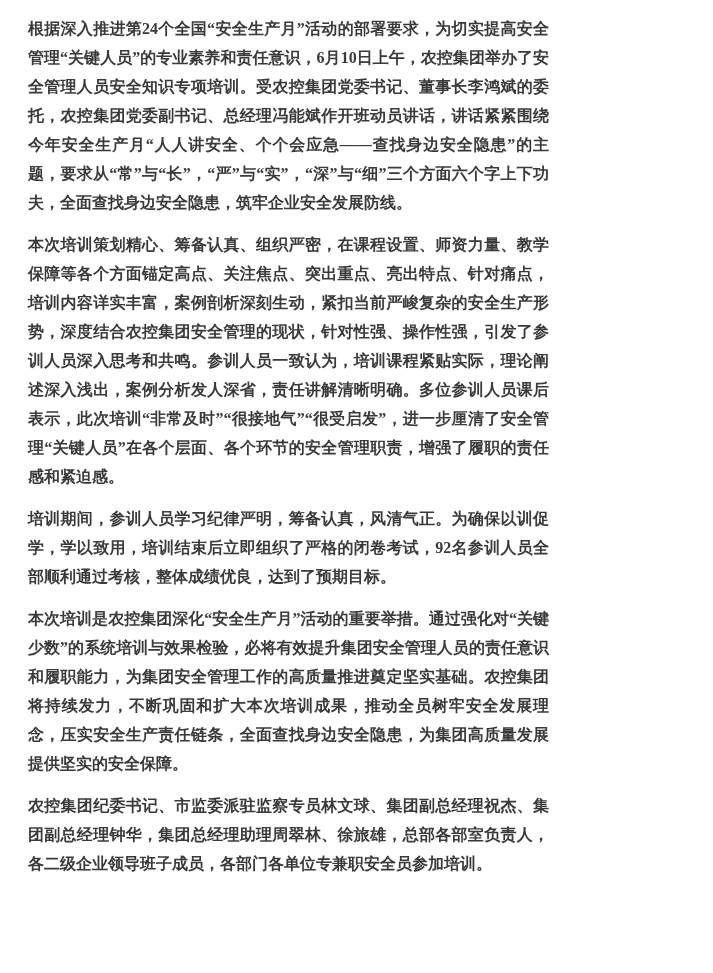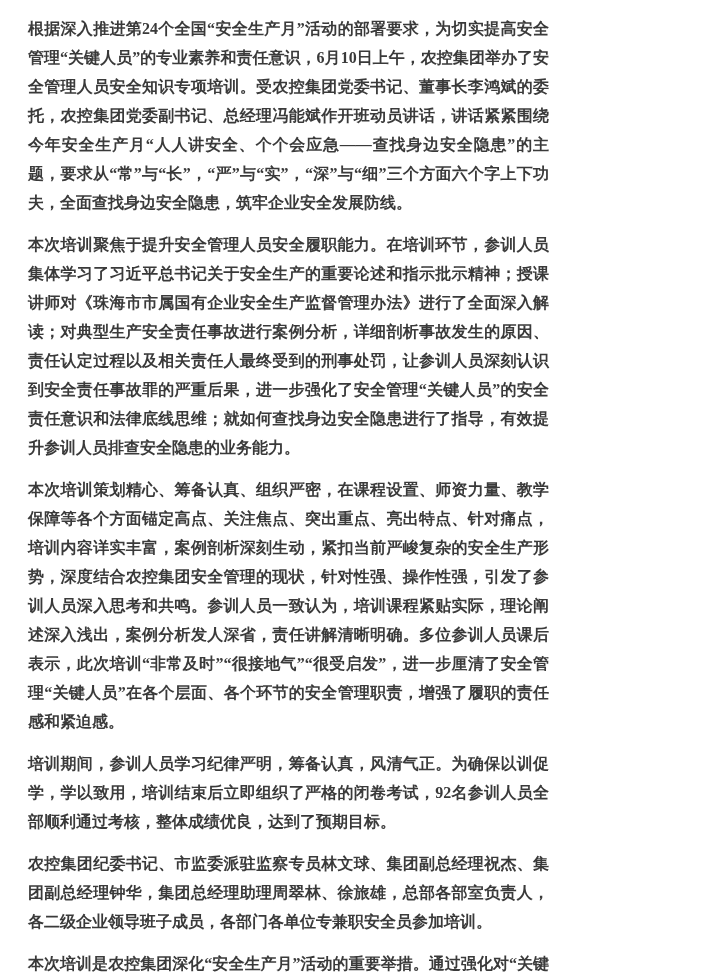--- a/index.html
+++ b/index.html
@@ -27,18 +27,17 @@
     text-align: justify;
     text-justify: inter-ideograph;
     word-break: break-all;
   }
 </style>
 </head>
 <body>
 
 <div class="article">
   <p>根据深入推进第24个全国“安全生产月”活动的部署要求，为切实提高安全管理“关键人员”的专业素养和责任意识，6月10日上午，农控集团举办了安全管理人员安全知识专项培训。受农控集团党委书记、董事长李鸿斌的委托，农控集团党委副书记、总经理冯能斌作开班动员讲话，讲话紧紧围绕今年安全生产月“人人讲安全、个个会应急——查找身边安全隐患”的主题，要求从“常”与“长”，“严”与“实”，“深”与“细”三个方面六个字上下功夫，全面查找身边安全隐患，筑牢企业安全发展防线。</p>
-  <p>本次培训聚焦于提升安全管理人员安全履职能力。在培训环节，参训人员集体学习了习近平总书记关于安全生产的重要论述和指示批示精神；授课讲师对《珠海市市属国有企业安全生产监督管理办法》进行了全面深入解读；对典型生产安全责任事故进行案例分析，详细剖析事故发生的原因、责任认定过程以及相关责任人最终受到的刑事处罚，让参训人员深刻认识到安全责任事故罪的严重后果，进一步强化了安全管理“关键人员”的安全责任意识和法律底线思维；就如何查找身边安全隐患进行了指导，有效提升参训人员排查安全隐患的业务能力。</p>
   <p>本次培训策划精心、筹备认真、组织严密，在课程设置、师资力量、教学保障等各个方面锚定高点、关注焦点、突出重点、亮出特点、针对痛点，培训内容详实丰富，案例剖析深刻生动，紧扣当前严峻复杂的安全生产形势，深度结合农控集团安全管理的现状，针对性强、操作性强，引发了参训人员深入思考和共鸣。参训人员一致认为，培训课程紧贴实际，理论阐述深入浅出，案例分析发人深省，责任讲解清晰明确。多位参训人员课后表示，此次培训“非常及时”“很接地气”“很受启发”，进一步厘清了安全管理“关键人员”在各个层面、各个环节的安全管理职责，增强了履职的责任感和紧迫感。</p>
   <p>培训期间，参训人员学习纪律严明，筹备认真，风清气正。为确保以训促学，学以致用，培训结束后立即组织了严格的闭卷考试，92名参训人员全部顺利通过考核，整体成绩优良，达到了预期目标。</p>
+  <p>本次培训是农控集团深化“安全生产月”活动的重要举措。通过强化对“关键少数”的系统培训与效果检验，必将有效提升集团安全管理人员的责任意识和履职能力，为集团安全管理工作的高质量推进奠定坚实基础。农控集团将持续发力，不断巩固和扩大本次培训成果，推动全员树牢安全发展理念，压实安全生产责任链条，全面查找身边安全隐患，为集团高质量发展提供坚实的安全保障。</p>
   <p>农控集团纪委书记、市监委派驻监察专员林文球、集团副总经理祝杰、集团副总经理钟华，集团总经理助理周翠林、徐旅雄，总部各部室负责人，各二级企业领导班子成员，各部门各单位专兼职安全员参加培训。</p>
-  <p>本次培训是农控集团深化“安全生产月”活动的重要举措。通过强化对“关键少数”的系统培训与效果检验，必将有效提升集团安全管理人员的责任意识和履职能力，为集团安全管理工作的高质量推进奠定坚实基础。农控集团将持续发力，不断巩固和扩大本次培训成果，推动全员树牢安全发展理念，压实安全生产责任链条，全面查找身边安全隐患，为集团高质量发展提供坚实的安全保障。</p>
 </div>
 
 </body></html>

